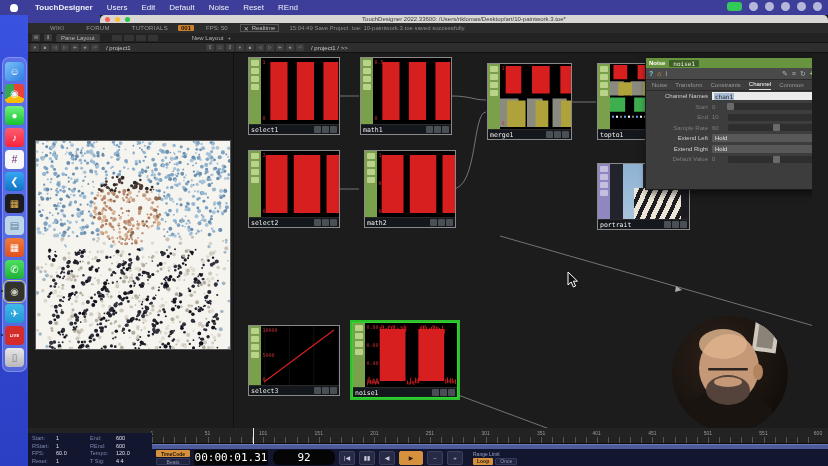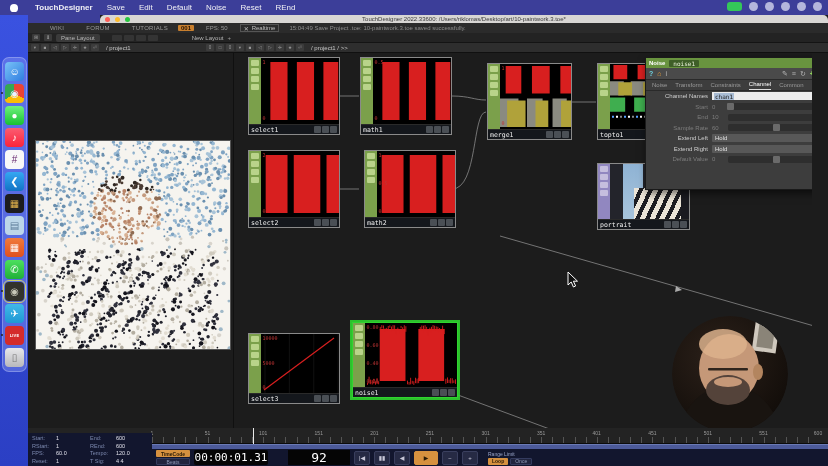--- a/index.html
+++ b/index.html
@@ -129,40 +129,40 @@
   .inforow .v{color:#e0e0ea;width:26px;}
   .inforow .l2{color:#7d8ab0;width:26px;margin-left:8px;}
   .inforow .v2{color:#e0e0ea;}
   .transport{position:absolute;left:124px;top:21px;width:676px;height:17px;display:flex;align-items:center;}
   .modes{display:flex;flex-direction:column;gap:1px;margin-left:4px;}
   .mode{width:34px;height:7px;font-size:5px;display:flex;align-items:center;justify-content:center;border-radius:1px;}
   .mode.on{background:#d6913f;color:#2a1a05;font-weight:bold;}
   .mode.off{background:#20243e;color:#8f9ab8;border:1px solid #343b5e;}
   .tc-box{width:74px;height:15px;background:#050505;border-radius:2px;color:#fff;font-size:11px;
     display:flex;align-items:center;justify-content:center;margin-left:4px;}
-  .fr-box{width:62px;height:15px;background:#050505;border-radius:0;color:#fff;font-size:13px;
-    display:flex;align-items:center;justify-content:center;margin-left:20px;}
+  .fr-box{width:62px;height:15px;background:#050505;border-radius:6px;color:#fff;font-size:11px;
+    display:flex;align-items:center;justify-content:center;margin-left:5px;}
   .tbtn{width:16px;height:14px;background:#262a44;border:1px solid #3a3f5e;border-radius:2px;color:#c8c8d8;
     font-size:6px;display:flex;align-items:center;justify-content:center;margin-left:4px;flex:none;}
   .tbtn.play{width:24px;background:#d6913f;border-color:#d6913f;color:#2a1a05;}
   .rl{display:flex;flex-direction:column;margin-left:10px;gap:1px;}
   .rl-lbl{font-size:5px;color:#9aa4c8;}
   .rl-btns{display:flex;gap:2px;}
   .rl-btn{height:7px;padding:0 4px;font-size:5px;display:flex;align-items:center;border-radius:1px;}
   .rl-btn.on{background:#d6913f;color:#2a1a05;font-weight:bold;}
   .rl-btn.off{background:#20243e;color:#8f9ab8;border:1px solid #343b5e;}
 </style>
 </head>
 <body>
 
 <div class="screen">
 
   <div class="abs menubar">
     <span class="apple"></span>
-    <span id="menu-items"><span class="menu-item app">TouchDesigner</span><span class="menu-item">Save</span><span class="menu-item">Edit</span><span class="menu-item">Default</span><span class="menu-item">Noise</span><span class="menu-item">Reset</span><span class="menu-item">REnd</span></span>
+    <span id="menu-items"><span class="menu-item app">TouchDesigner</span><span class="menu-item">Users</span><span class="menu-item">Edit</span><span class="menu-item">Default</span><span class="menu-item">Noise</span><span class="menu-item">Reset</span><span class="menu-item">REnd</span></span>
     <span class="mb-status" id="status-icons">
         <span class="st-pill"></span>
         <span class="st-dot"></span>
         <span class="st-dot"></span>
         <span class="st-dot"></span>
         <span class="st-dot"></span>
         <span class="st-dot"></span>
       </span>
   </div>
 
@@ -2085,21 +2085,21 @@
               <div class="photo-edge" style="right: 0px; top: 0px; width: 10%; height: 100%; background: rgb(26, 26, 32);"></div>
             </div>
           </div>
           <div class="namebar">
             <span class="nb-name mono">portrait</span>
             <span class="nb-btn"></span>
             <span class="nb-btn"></span>
             <span class="nb-btn"></span>
           </div>
         </div>
-        <div class="node" style="left: 220px; top: 280px; width: 92px; height: 71px;">
+        <div class="node" style="left: 220px; top: 272px; width: 92px; height: 71px;">
           <div class="node-main">
             <div class="strip chop">
               <i></i>
               <i></i>
               <i></i>
               <i></i>
             </div>
             <div class="viewer"><svg width="100%" height="100%" preserveAspectRatio="none" viewBox="0 0 78 59">
                 <line x1="4" y1="0" x2="4" y2="59" stroke="#222" stroke-width="0.5"></line>
                 <line x1="28.375" y1="0" x2="28.375" y2="59" stroke="#222" stroke-width="0.5"></line>

